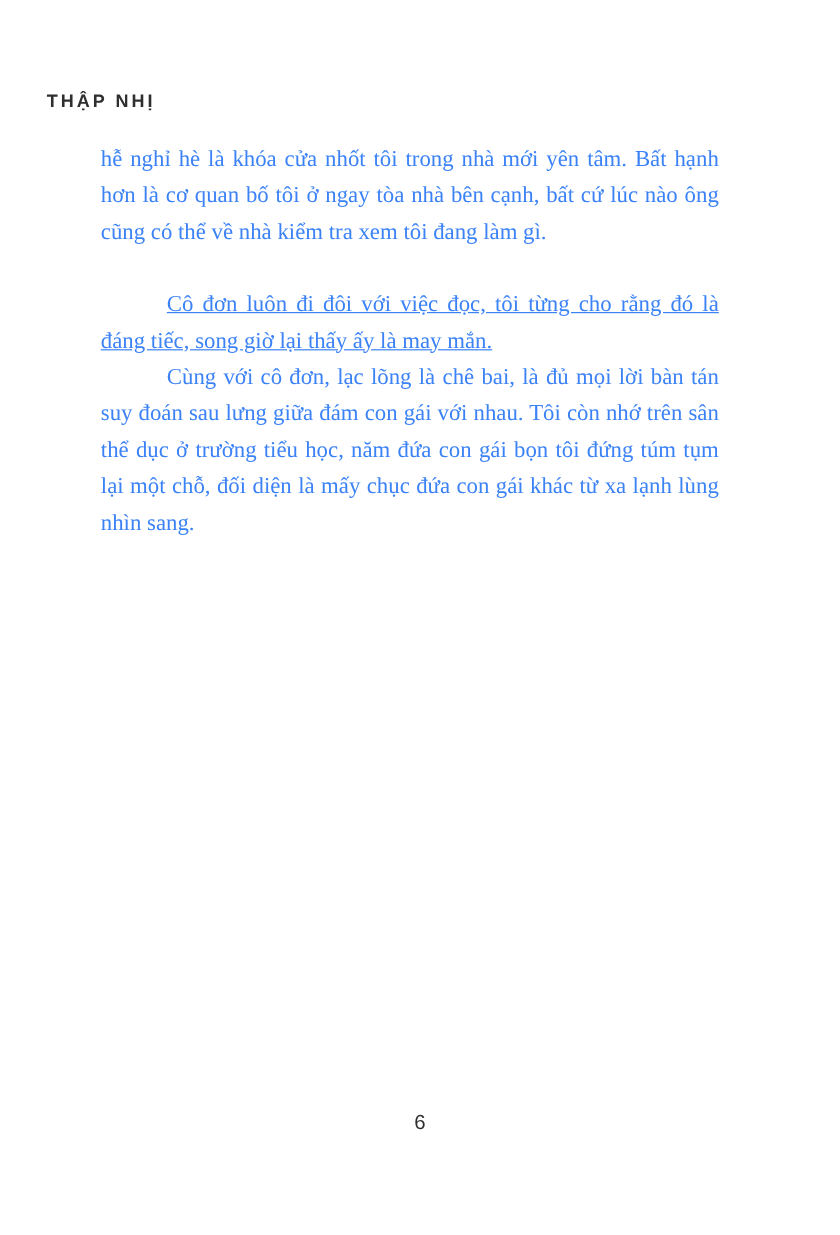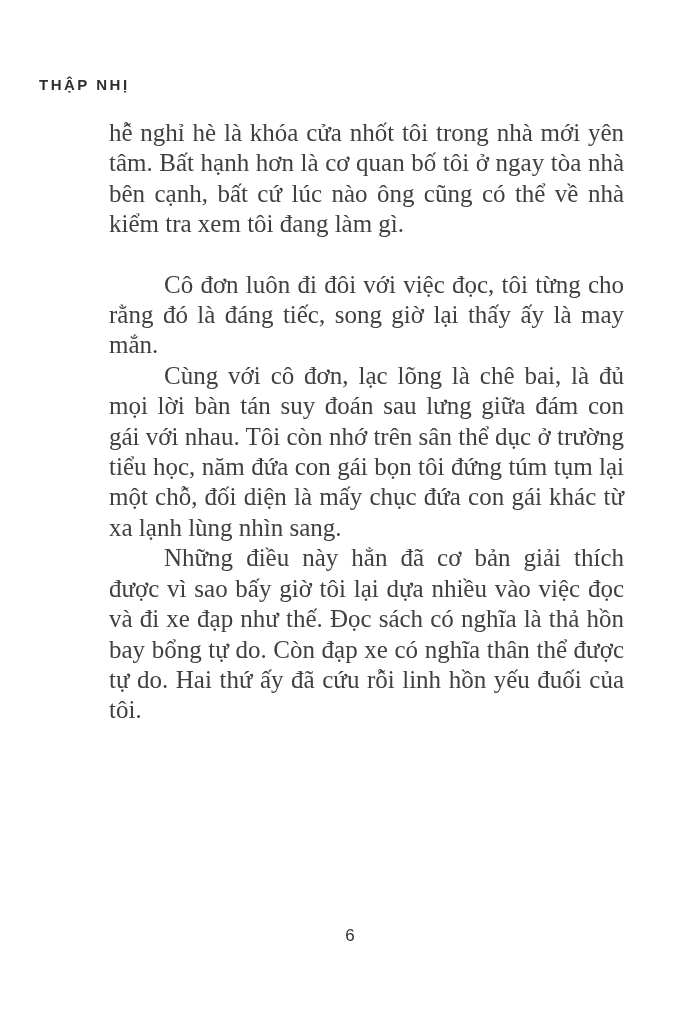--- a/index.html
+++ b/index.html
@@ -24,36 +24,37 @@
     font-family: "Liberation Sans", sans-serif;
     font-size: 15px;
     font-weight: 600;
     letter-spacing: 2.5px;
     color: #2f2f2f;
     padding-left: 23px;
   }
   .text-block {
     position: absolute;
     top: 118px;
-    left: 109px;
+    left: 84px;
     width: 515px;
-    color: #404040;
-    font-size: 25px;
+    color: #3b82f6;
+    font-size: 19px;
     line-height: 30.4px;
     text-align: justify;
   }
   .text-block p {
     margin: 0;
     padding: 0;
   }
   .text-block p.indented {
     text-indent: 55px;
   }
   .text-block p.section-gap {
     margin-top: 30px;
+    text-decoration: underline;
   }
   .page-number {
     position: absolute;
     top: 926px;
     left: 0;
     width: 100%;
     text-align: center;
     font-family: "Liberation Sans", sans-serif;
     font-size: 17px;
     color: #2f2f2f;
@@ -63,18 +64,17 @@
 <body>
 
 <div class="page">
 
   <div class="running-header">THẬP NHỊ</div>
 
   <div class="text-block">
     <p>hễ nghỉ hè là khóa cửa nhốt tôi trong nhà mới yên tâm. Bất hạnh hơn là cơ quan bố tôi ở ngay tòa nhà bên cạnh, bất cứ lúc nào ông cũng có thể về nhà kiểm tra xem tôi đang làm gì.</p>
     <p class="indented section-gap">Cô đơn luôn đi đôi với việc đọc, tôi từng cho rằng đó là đáng tiếc, song giờ lại thấy ấy là may mắn.</p>
     <p class="indented">Cùng với cô đơn, lạc lõng là chê bai, là đủ mọi lời bàn tán suy đoán sau lưng giữa đám con gái với nhau. Tôi còn nhớ trên sân thể dục ở trường tiểu học, năm đứa con gái bọn tôi đứng túm tụm lại một chỗ, đối diện là mấy chục đứa con gái khác từ xa lạnh lùng nhìn sang.</p>
-    <p class="indented">Những điều này hẳn đã cơ bản giải thích được vì sao bấy giờ tôi lại dựa nhiều vào việc đọc và đi xe đạp như thế. Đọc sách có nghĩa là thả hồn bay bổng tự do. Còn đạp xe có nghĩa thân thể được tự do. Hai thứ ấy đã cứu rỗi linh hồn yếu đuối của tôi.</p>
   </div>
 
   <div class="page-number">6</div>
 
 </div>
 
 </body></html>

